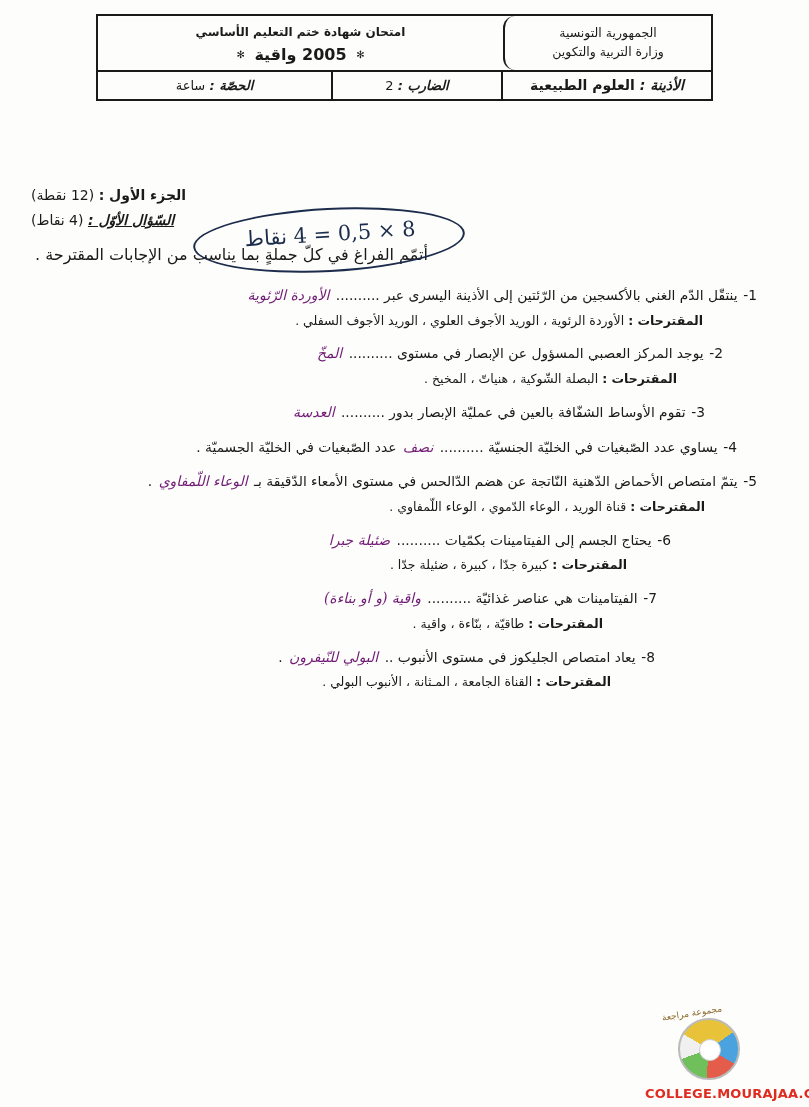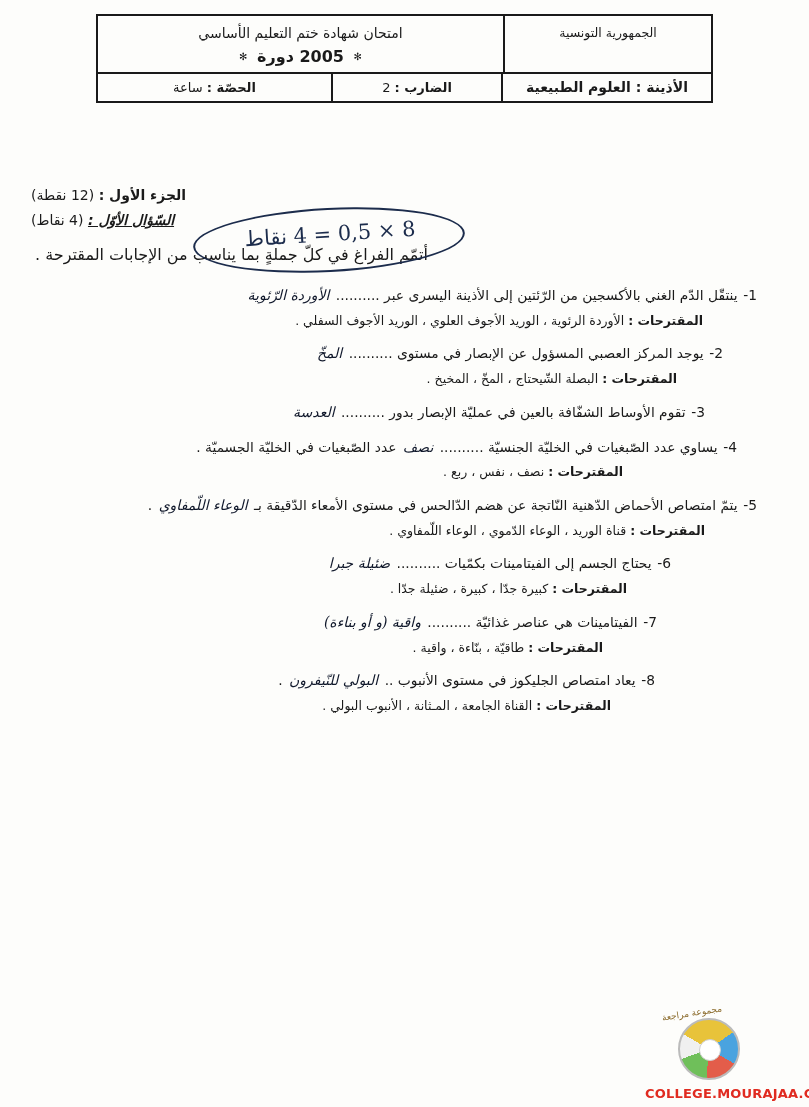--- a/index.html
+++ b/index.html
@@ -35,29 +35,30 @@
     flex-direction: row;
     border-bottom: 2px solid #1a1a1a;
   }
   .header-right {
     flex: 0 0 190px;
     border-left: 2px solid #1a1a1a;
     padding: 7px 8px 8px 8px;
     text-align: center;
     line-height: 1.55;
     font-size: 12.5px;
+    border-radius: 12px;
   }
   .header-center {
     flex: 1 1 auto;
     padding: 9px 6px 6px 6px;
     text-align: center;
   }
   .exam-title {
-    font-size: 14px;
-    font-weight: normal;
+    font-size: 12px;
+    font-weight: bold;
     letter-spacing: 0.3px;
   }
   .exam-session {
     font-size: 16px;
     font-weight: bold;
     margin-top: 6px;
     direction: rtl;
   }
   .star {
     font-size: 10px;
@@ -84,21 +85,21 @@
     font-weight: bold;
     font-size: 14px;
   }
   .hb-coef {
     flex: 0 0 150px;
     border-left: 2px solid #1a1a1a;
   }
   .hb-duration {
     flex: 1 1 auto;
   }
-  .lbl-bold { font-weight: bold; }
+  .lbl-bold { font-weight: bold; font-style: italic; }
 
   
   .body {
     position: absolute;
     top: 185px;
     left: 25px;
     right: 46px;
     font-size: 13.5px;
     line-height: 1.5;
   }
@@ -137,21 +138,21 @@
   }
   .num {
     display: inline-block;
     min-width: 15px;
   }
   .dots {
     letter-spacing: 1px;
   }
   .answer {
     font-family: "DejaVu Serif", "Liberation Serif", serif;
-    color: #0f172a;
+    color: #701a75;
     font-size: 14px;
     font-style: italic;
     padding: 0 2px;
   }
   .props {
     font-size: 12.5px;
     text-align: center;
     margin-top: 5px;
     padding-right: 30px;
   }
@@ -258,27 +259,28 @@
 </style>
 </head>
 <body>
 
 <div class="page">
 
   <div class="header">
     <div class="header-top">
       <div class="header-right">
         <div>الجمهورية التونسية</div>
+        <div>وزارة التربية والتكوين</div>
       </div>
       <div class="header-center">
         <div class="exam-title">امتحان شهادة ختم التعليم الأساسي</div>
         <div class="exam-session">
           <span class="star">✻</span>
           <span>2005</span>
-          <span>دورة</span>
+          <span>واقية</span>
           <span class="star">✻</span>
         </div>
       </div>
     </div>
     <div class="header-bottom">
       <div class="hb-cell hb-subject">
         <span class="lbl-bold">الأذينة :</span>&nbsp;
         <span>العلوم الطبيعية</span>
       </div>
       <div class="hb-cell hb-coef">
@@ -323,45 +325,41 @@
     <div class="item i2">
       <div class="item-text">
         <span class="num">2-</span>
         <span>يوجد المركز العصبي المسؤول عن الإبصار في مستوى</span>
         <span class="dots">..........</span>
         <span class="answer">المخّ</span>
         <span></span>
       </div>
       <div class="props">
         <span class="plabel">المقترحات :</span>
-        <span>البصلة الشّيحتاج ، المخّ ، المخيخ .</span>
+        <span>البصلة الشّوكية ، هنياتّ ، المخيخ .</span>
       </div>
     </div>
 
     <div class="item i3">
       <div class="item-text">
         <span class="num">3-</span>
         <span>تقوم الأوساط الشفّافة بالعين في عمليّة الإبصار بدور</span>
         <span class="dots">..........</span>
         <span class="answer">العدسة</span>
         <span></span>
       </div>
     </div>
 
     <div class="item i4">
       <div class="item-text">
         <span class="num">4-</span>
         <span>يساوي عدد الصّبغيات في الخليّة الجنسيّة</span>
         <span class="dots">..........</span>
         <span class="answer">نصف</span>
         <span>عدد الصّبغيات في الخليّة الجسميّة .</span>
-      </div>
-      <div class="props">
-        <span class="plabel">المقترحات :</span>
-        <span>نصف ، نفس ، ربع .</span>
       </div>
     </div>
 
     <div class="item i5">
       <div class="item-text">
         <span class="num">5-</span>
         <span>يتمّ امتصاص الأحماض الدّهنية النّاتجة عن هضم الدّالحس في مستوى الأمعاء الدّقيقة</span>
         <span class="dots">بـ</span>
         <span class="answer">الوعاء اللّمفاوي</span>
         <span>.</span>

